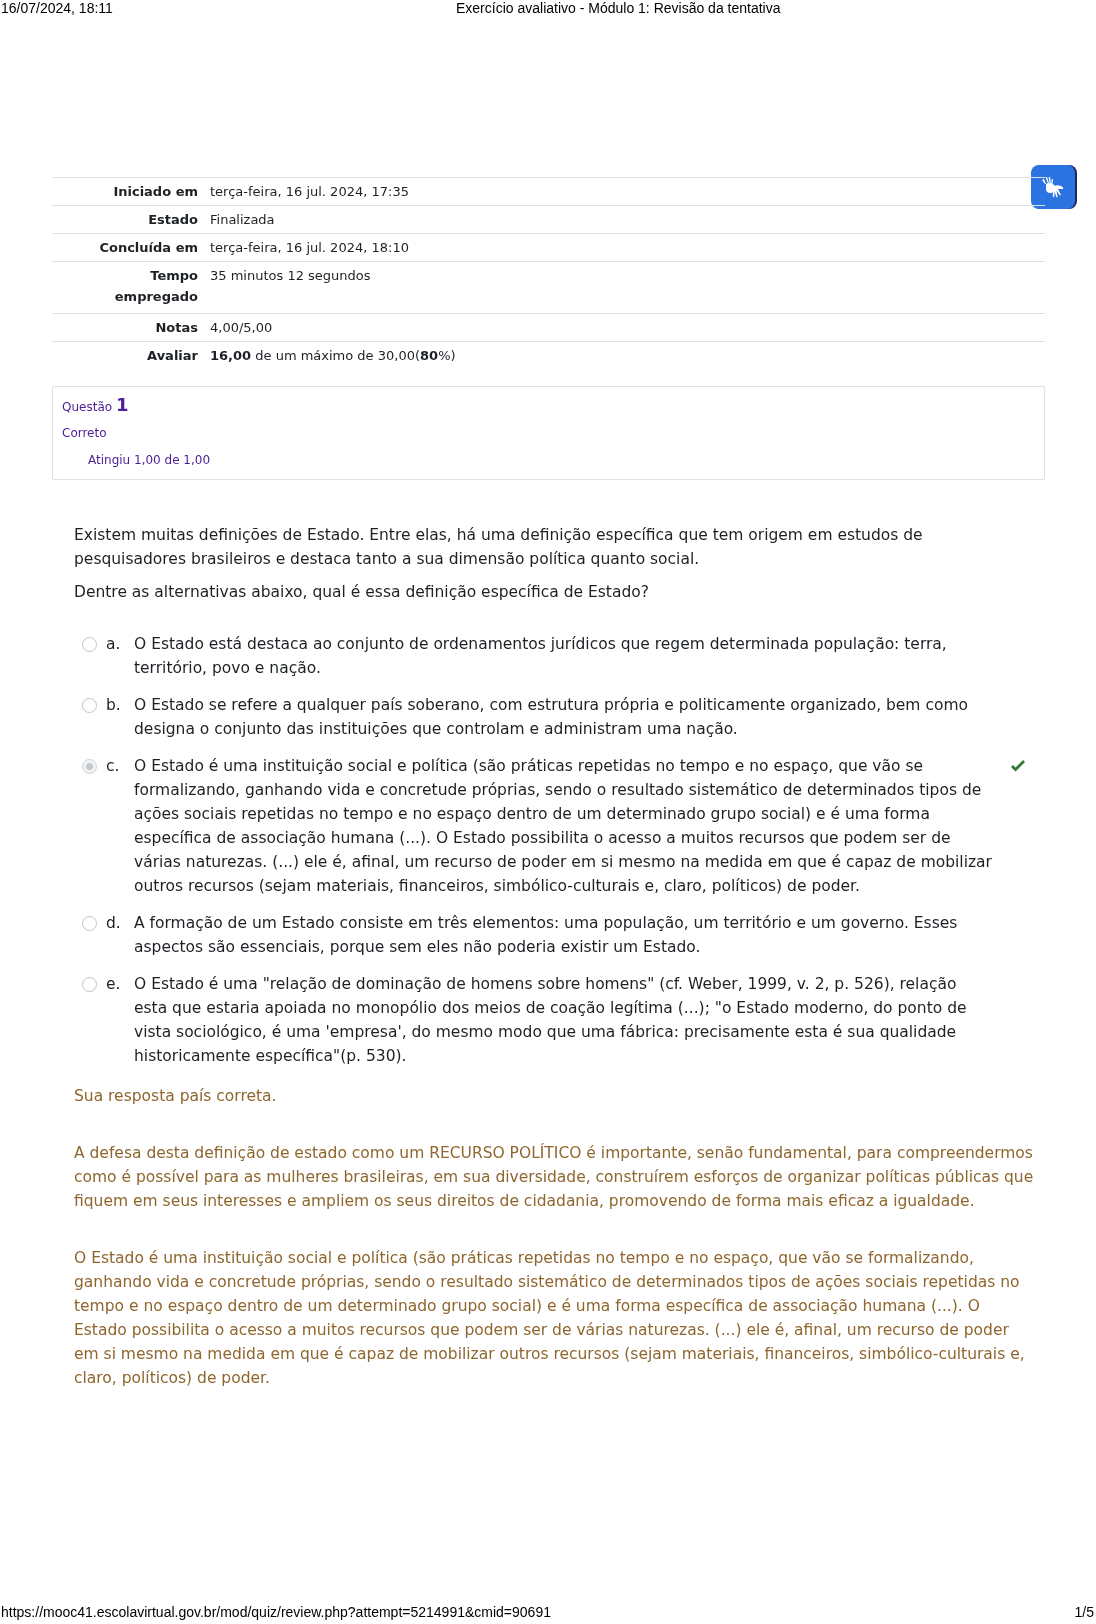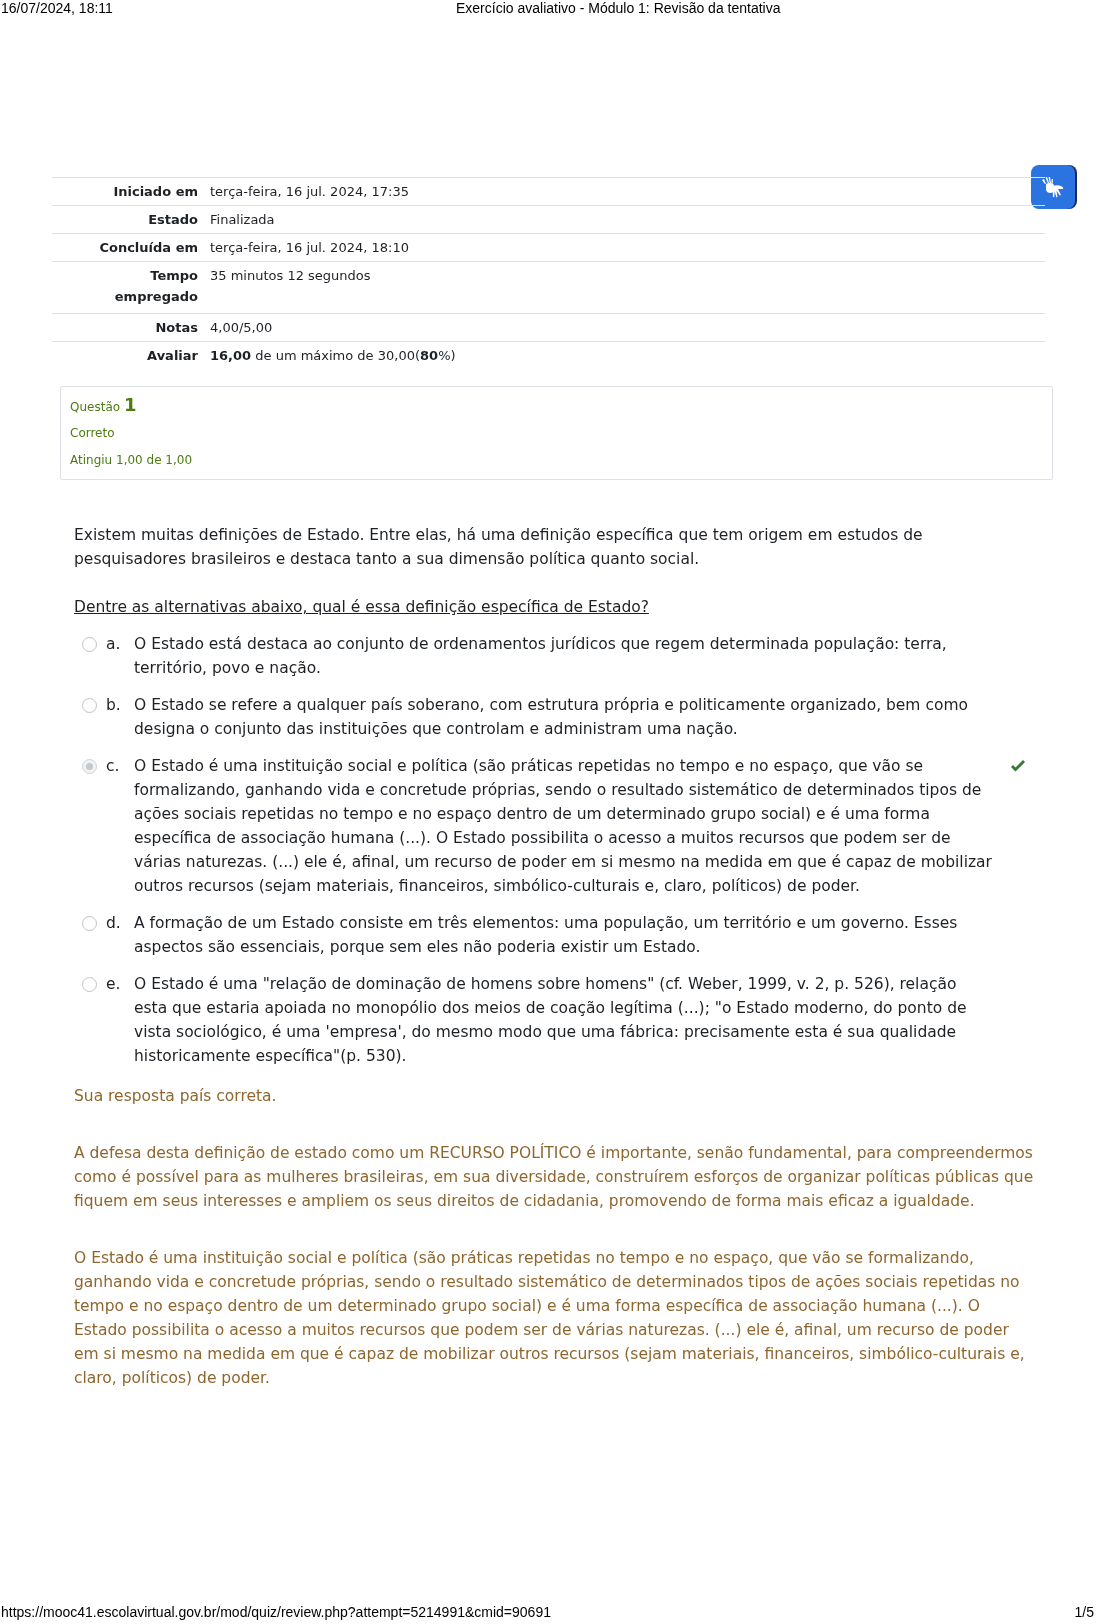--- a/index.html
+++ b/index.html
@@ -16,28 +16,28 @@
     .a11y-button { position: absolute; left: 1031px; top: 165px; width: 44px; height: 44px; border-radius: 8px; background: #2a73e0; display: flex; align-items: center; justify-content: center; box-shadow: 2px 0 0 #1b2a5a; }
 
     .summary { position: absolute; left: 52px; top: 177px; width: 993px; border-collapse: collapse; font-size: 13px; }
     .summary tr { border-top: 1px solid #dee2e6; }
     .summary tr:last-child { border-bottom: none; }
     .summary th { width: 158px; text-align: right; font-weight: bold; padding: 3px 12px 3px 0; vertical-align: top; line-height: 21px; color: #1d2125; }
     .summary td { text-align: left; padding: 3px 0; vertical-align: top; line-height: 21px; color: #1d2125; }
     .summary .tall th, .summary .tall td { padding-bottom: 6px; }
     .summary b { font-weight: bold; }
 
-    .qinfo { position: absolute; left: 60px; top: 386px; width: 993px; height: 94px; border: 1px solid #dee2e6; border-radius: 2px; padding: 8px 9px; font-size: 12px; color: #4d7c0f; background: #fff; }
+    .qinfo { position: absolute; left: 52px; top: 386px; width: 993px; height: 94px; border: 1px solid #dee2e6; border-radius: 2px; padding: 8px 9px; font-size: 12px; color: #4c1d95; background: #fff; }
     .qinfo .qno { line-height: 20px; }
     .qinfo .qno b { font-size: 18px; font-weight: 900; }
     .qinfo .state { margin-top: 8px; line-height: 16px; }
-    .qinfo .grade { margin-top: 11px; line-height: 16px; }
+    .qinfo .grade { margin-top: 11px; line-height: 16px; margin-left: 26px; }
 
     .qtext { position: absolute; left: 74px; top: 523px; width: 960px; font-size: 15.5px; line-height: 24px; color: #1d2125; }
-    .qtext p + p { margin-top: 24px; text-decoration: underline; }
+    .qtext p + p { margin-top: 9px; }
 
     .answers { position: absolute; left: 82px; top: 632px; width: 950px; font-size: 15.5px; line-height: 24px; color: #1d2125; }
     .answer { position: relative; display: flex; align-items: flex-start; padding-left: 0; margin-bottom: 13px; }
     .answer .radio { flex: 0 0 15px; width: 15px; height: 15px; border: 1px solid #bfc4c9; border-radius: 50%; margin-top: 5px; margin-right: 9px; background: #fff; position: relative; }
     .answer .radio.checked::after { content: ""; position: absolute; left: 3px; top: 3px; width: 7px; height: 7px; border-radius: 50%; background: #c6c9cc; }
     .answer .radio.checked { border-color: #d0d3d6; background: #f1f2f3; }
     .answer .letter { flex: 0 0 28px; width: 28px; }
     .answer .text { flex: 1; padding-right: 40px; }
     .answer .check { position: absolute; right: 6px; top: 2px; }
 

